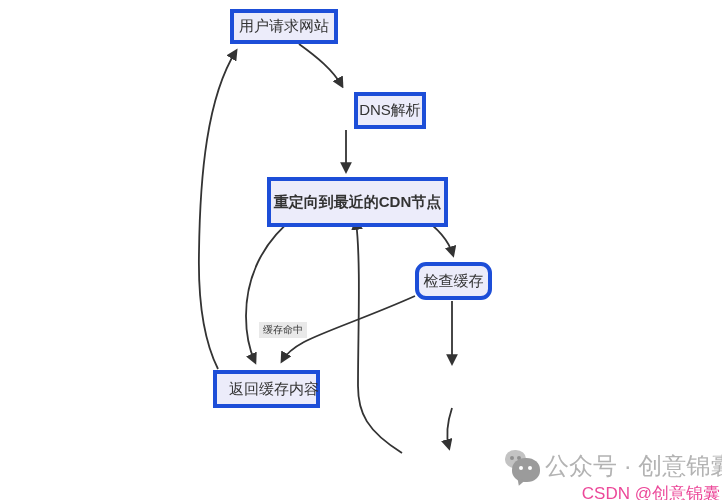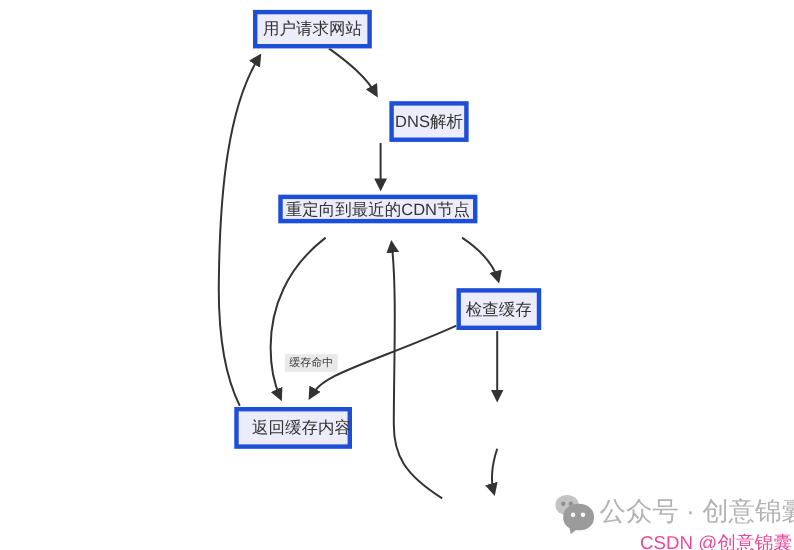--- a/index.html
+++ b/index.html
@@ -135,23 +135,23 @@
     <path class="edge" d="M 452 408 C 447 423, 446 437, 449 448" marker-end="url(#arrow)"></path>
     <path class="edge" d="M 402 453 C 367 431, 358 413, 358 386 C 358 330, 361 262, 356 221" marker-end="url(#arrow)"></path>
     <path class="edge" d="M 296 216 C 261 243, 246 279, 246 316 C 246 338, 250 351, 255 362" marker-end="url(#arrow)"></path>
     <path class="edge" d="M 218 369 C 203 339, 198 298, 199 252 C 200 175, 207 97, 236 51" marker-end="url(#arrow)"></path>
   </svg>
 
   <div class="node" style="left:230px; top:9px; width:108px; height:35px;">用户请求网站</div>
 
   <div class="node" style="left:310px; top:92px; width:72px; height:37px;margin-left:44px;">DNS解析</div>
 
-  <div class="node" style="left:253px; top:177px; width:181px; height:26px;">重定向到最近的CDN节点</div>
+  <div class="node" style="left:267px; top:177px; width:181px; height:50px;font-weight:bold;">重定向到最近的CDN节点</div>
 
-  <div class="node" style="left:415px; top:262px; width:77px; height:38px;">检查缓存</div>
+  <div class="node" style="left:415px; top:262px; width:77px; height:38px;border-radius:11px;">检查缓存</div>
 
   <div class="node" style="left:213px; top:370px; width:107px; height:38px;padding-left:15px;">返回缓存内容</div>
 
 
 
   <div class="edge-label" style="left:259px; top:322px;">缓存命中</div>
 
 
 
   <div class="wechat-icon">

